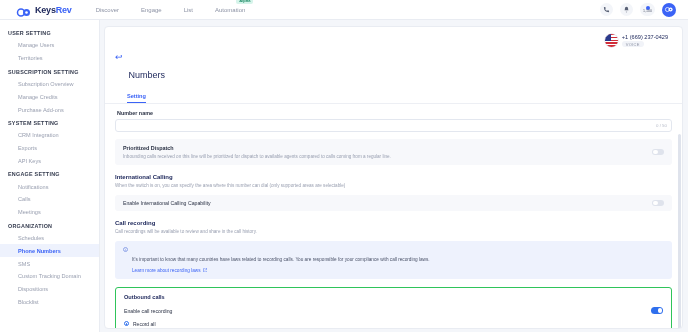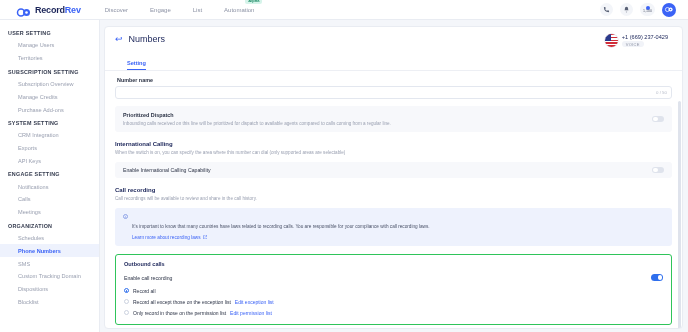--- a/index.html
+++ b/index.html
@@ -82,21 +82,21 @@
     flex: 1; background: #ffffff; border-radius: 4px;
     border: 1px solid #e9ecf2;
     display: flex; flex-direction: column; min-width: 0; position: relative;
     overflow: hidden;
   }
   .card-head {
     padding: 7px 10px 0 10px; display: flex; align-items: flex-start;
   }
   .back-title { display: flex; align-items: center; gap: 6px; }
   .back-arrow { color: #3b63f6; font-size: 9px; cursor: pointer; line-height: 1; }
-  .page-title { font-size: 9px; color: #1b2559; }
+  .page-title { font-size: 9px; color: #1b2559; margin-top: 36px; }
 
   .num-block { margin-left: auto; display: flex; align-items: flex-start; gap: 4px; padding-right: 4px; }
   .flag {
     width: 13px; height: 13px; border-radius: 50%; overflow: hidden;
     position: relative; background: #ffffff; flex: none;
     box-shadow: 0 0 0 0.5px #d4d8e2;
   }
   .flag .stripes { position: absolute; inset: 0;
     background: repeating-linear-gradient(to bottom, #d02c38 0 1.4px, #ffffff 1.4px 2.8px); }
   .flag .canton { position: absolute; left: 0; top: 0; width: 6.5px; height: 6.5px; background: #2a3a8c; }
@@ -196,21 +196,21 @@
 
   <div class="topbar">
     <div class="brand">
       <span class="brand-mark">
         <svg viewBox="0 0 32 20" width="16" height="11">
           <circle cx="10" cy="10" r="7" fill="none" stroke="#3b63f6" stroke-width="3"></circle>
           <circle cx="21" cy="10" r="7" fill="#3b63f6"></circle>
           <circle cx="21" cy="10" r="2.6" fill="#ffffff"></circle>
         </svg>
       </span>
-      <span class="brand-text"><span class="a">Record</span><span class="b">Rev</span></span>
+      <span class="brand-text"><span class="a">Keys</span><span class="b">Rev</span></span>
     </div>
 
     <div class="topnav">
       <div class="topnav-item">Discover</div>
       <div class="topnav-item">Engage</div>
       <div class="topnav-item">List</div>
       <div class="topnav-item">
         <span>Automation</span>
         <span class="alpha-badge">Alpha</span>
       </div>

